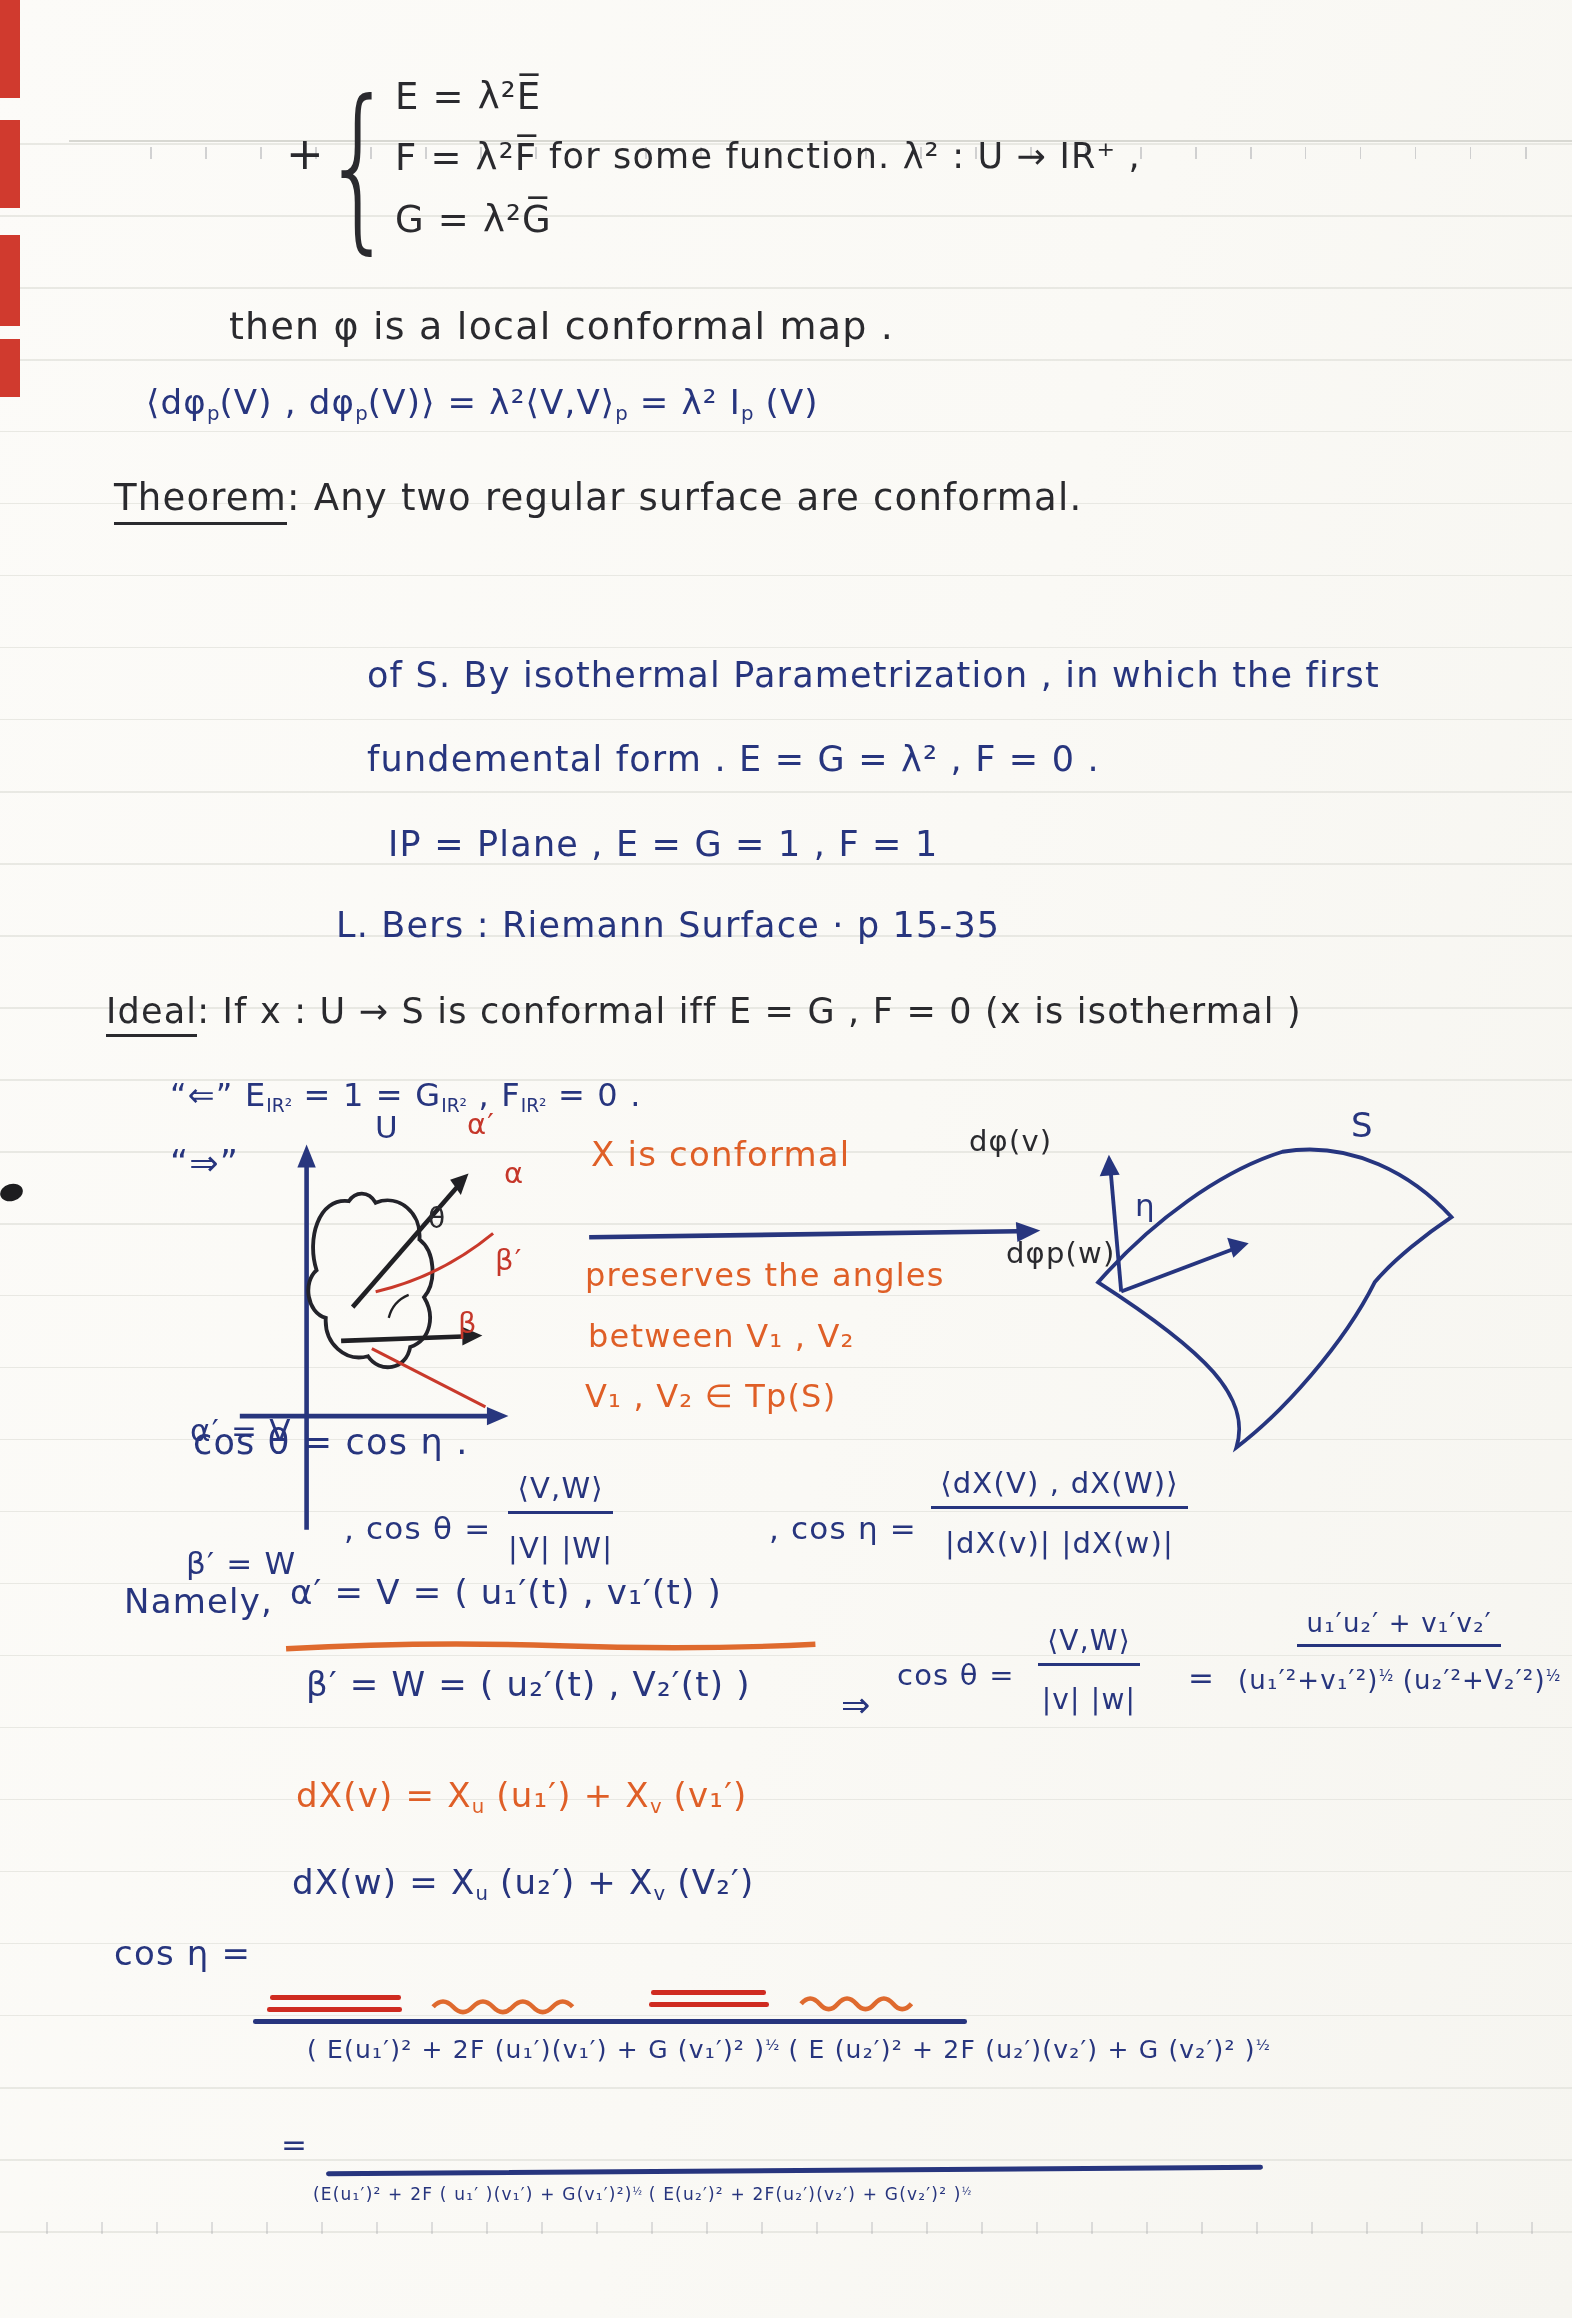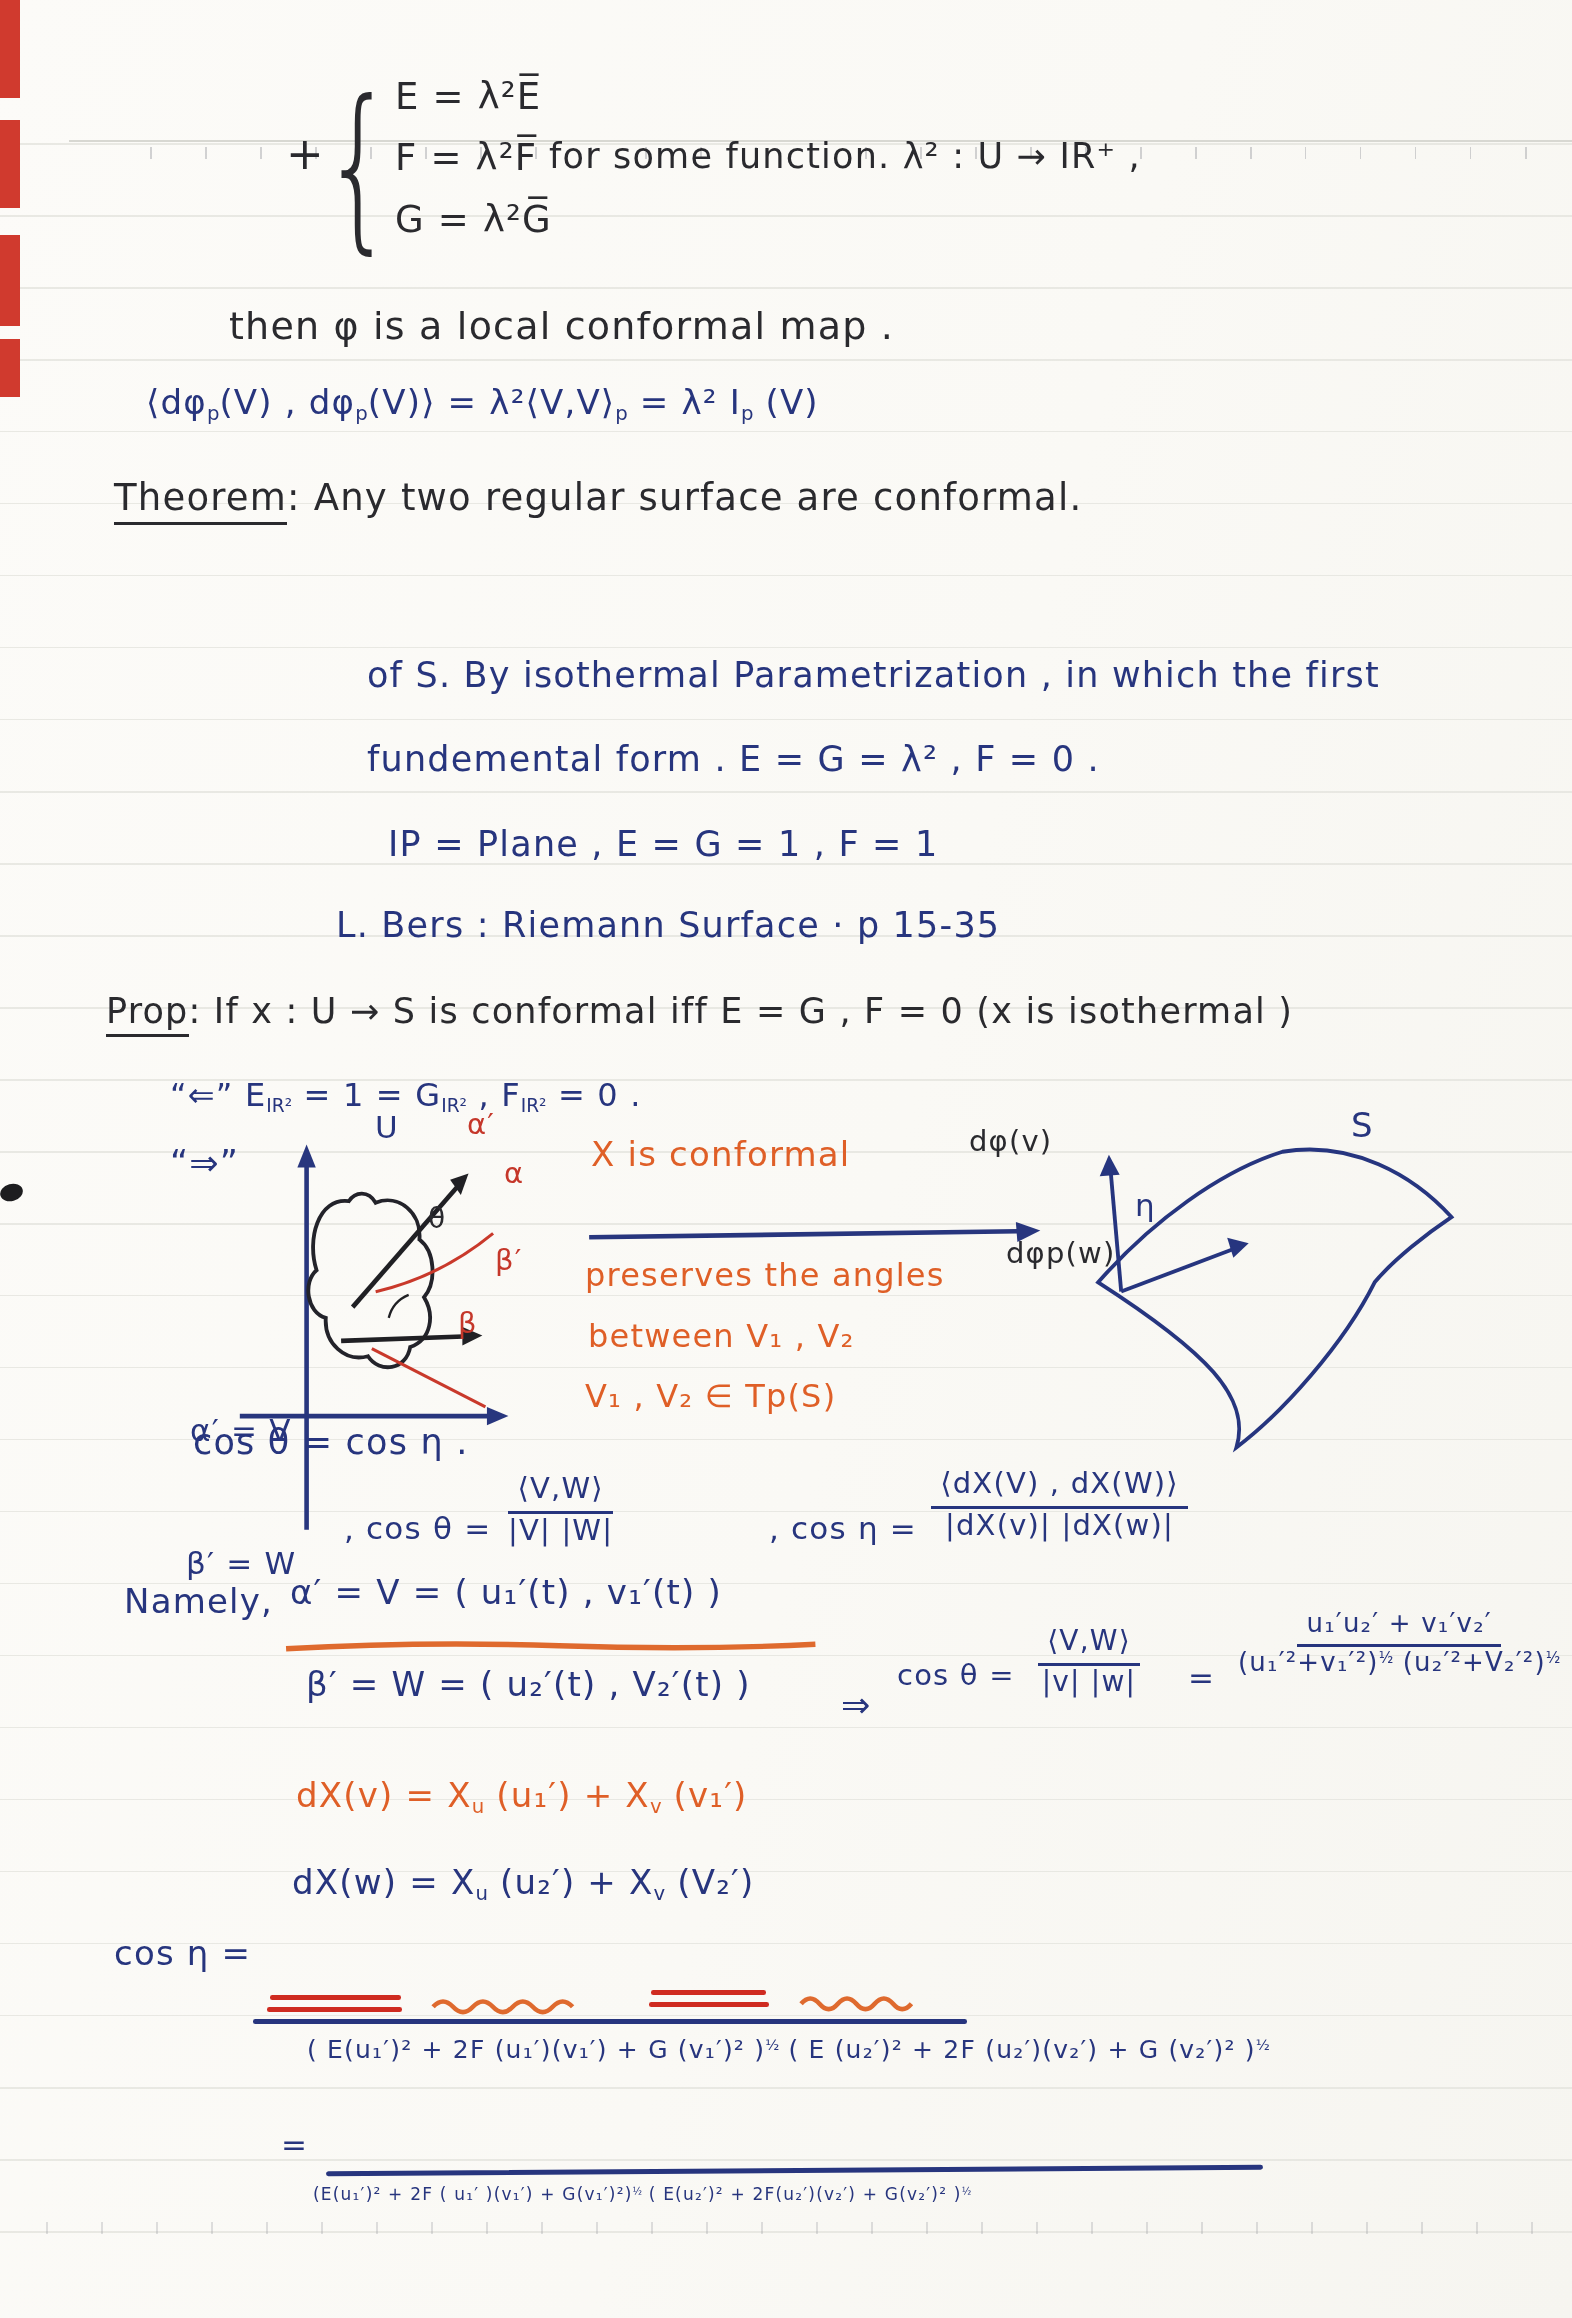--- a/index.html
+++ b/index.html
@@ -15,21 +15,21 @@
   .ticks{position:absolute; height:12.3px;
     background:repeating-linear-gradient(90deg,rgba(130,132,140,.35) 0 1.5px,transparent 1.5px 55px);}
   
   .hw{position:absolute; white-space:nowrap; letter-spacing:1.2px; line-height:1.1;}
   .blue{color:#27357e;} .black{color:#2a2a2e;} .orange{color:#df5f27;} .red{color:#c5372a;}
   sub{font-size:58%; vertical-align:-0.3em; letter-spacing:0;}
   sup{font-size:58%; vertical-align:0.55em; letter-spacing:0;}
   .ul{border-bottom:3.8px solid currentColor; padding-bottom:3.1px;}
   .frac{position:absolute; display:flex; flex-direction:column; align-items:center; text-align:center;}
   .frac .num{padding:0 9.2px 6.1px; border-bottom:3.1px solid currentColor;}
-  .frac .den{padding-top:1px;}
+  .frac .den{padding-top:19px;}
   .bar{position:absolute; background:#27357e; border-radius:2.3px;}
   .redbar{position:absolute; background:#cf2b20; height:4.6px; border-radius:2.3px;}
   .margin-red{position:absolute; left:0; width:20px; background:#d03a2e;}
   .dot{position:absolute; left:0px; top:1184px; width:23px; height:17px; border-radius:50%; background:#1d1d1f; transform:rotate(-15deg);}
   svg{position:absolute; overflow:visible;}
 </style>
 </head>
 <body>
 
 <div class="page">
@@ -58,21 +58,21 @@
   <div class="hw black" style="left:114px;top:478px;font-size:37px;">
     <span class="ul">Theorem</span><span>: Any two regular surface are conformal.</span>
   </div>
 
   <div class="hw blue" style="left:367px;top:656px;font-size:35px;">of S. By isothermal Parametrization , in which the first</div>
   <div class="hw blue" style="left:367px;top:740px;font-size:35px;">fundemental form . E = G = λ² , F = 0 .</div>
   <div class="hw blue" style="left:388px;top:825px;font-size:35px;">IP = Plane , E = G = 1 , F = 1</div>
   <div class="hw blue" style="left:336px;top:906px;font-size:35px;">L. Bers : Riemann Surface · p 15-35</div>
 
   <div class="hw black" style="left:106px;top:992px;font-size:35px;">
-    <span class="ul">Prop</span><span>: If x : U → S is conformal iff E = G , F = 0 (x is isothermal )</span>
+    <span class="ul">Ideal</span><span>: If x : U → S is conformal iff E = G , F = 0 (x is isothermal )</span>
   </div>
 
   <div class="hw blue" style="left:170px;top:1078px;font-size:32px;">“⇐”  E<sub>IR²</sub> = 1 = G<sub>IR²</sub> , F<sub>IR²</sub> = 0 .</div>
 
   <div class="hw blue" style="left:170px;top:1144px;font-size:35px;">“⇒”</div>
 
   <svg style="left:226px;top:1109px;" width="307" height="430" viewBox="0 0 400 560">
     <line x1="105" y1="66" x2="105" y2="548" stroke="#28367e" stroke-width="6"></line>
     <polygon points="105,46 93,76 117,76" fill="#28367e"></polygon>
     <line x1="18" y1="400" x2="352" y2="400" stroke="#28367e" stroke-width="6"></line>

